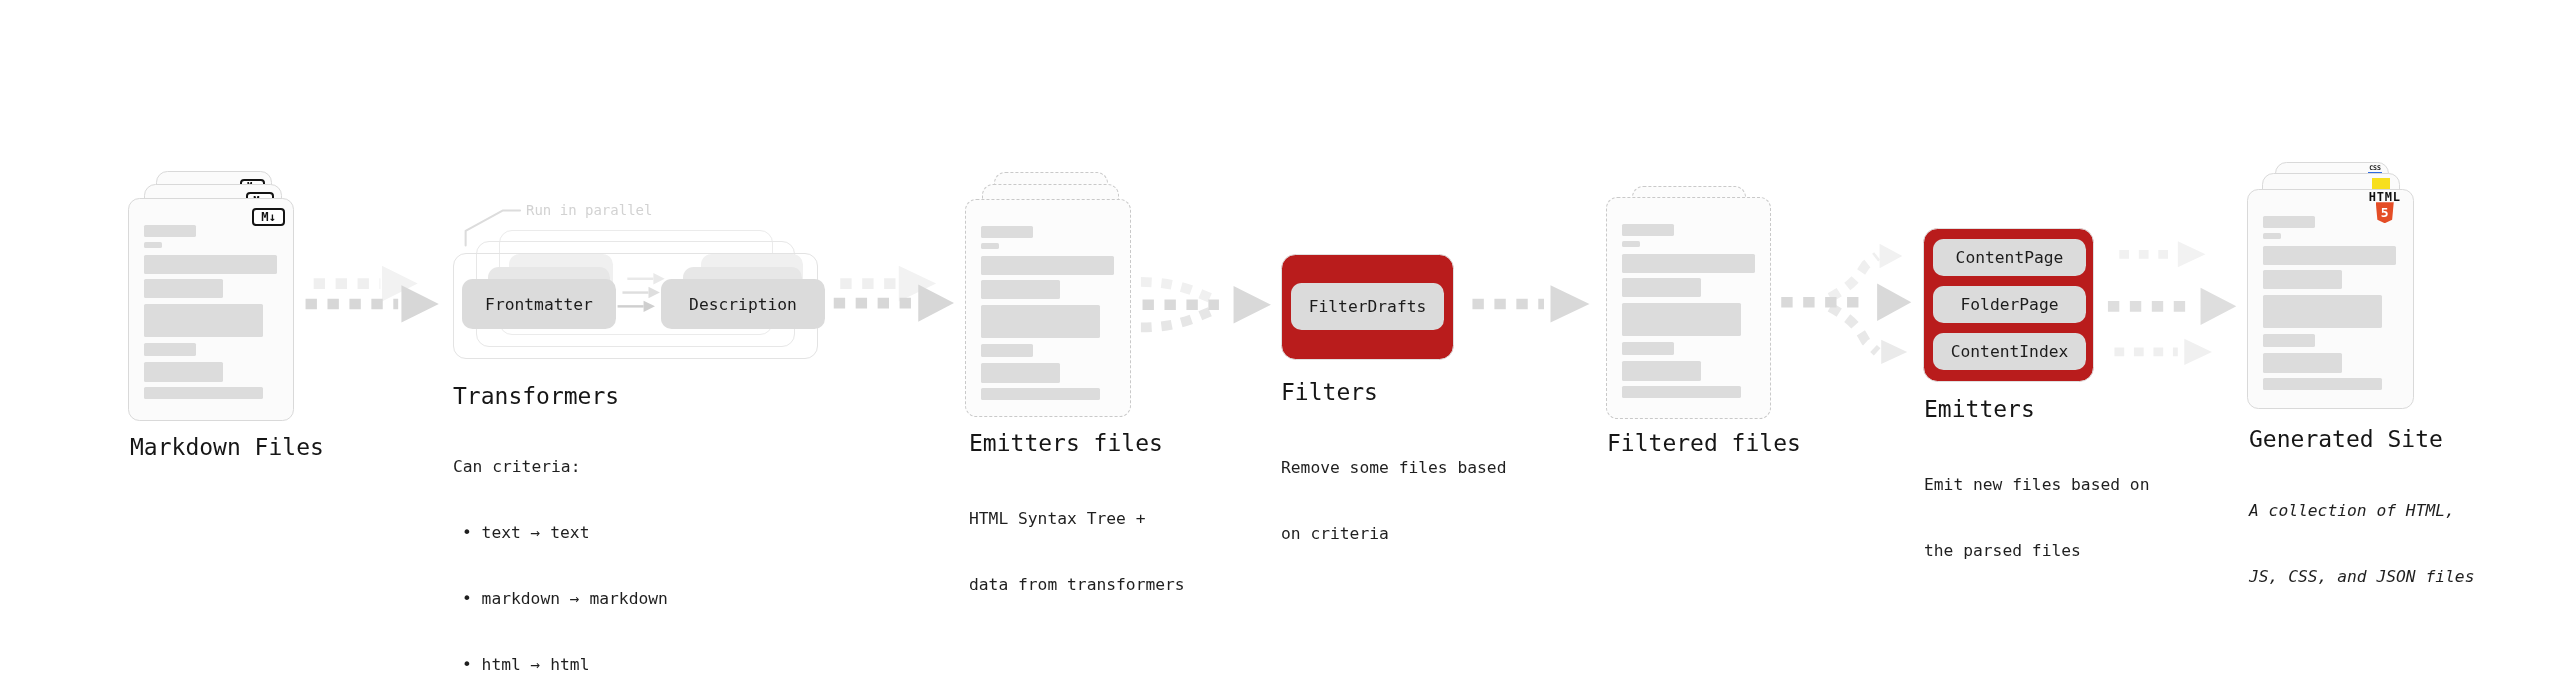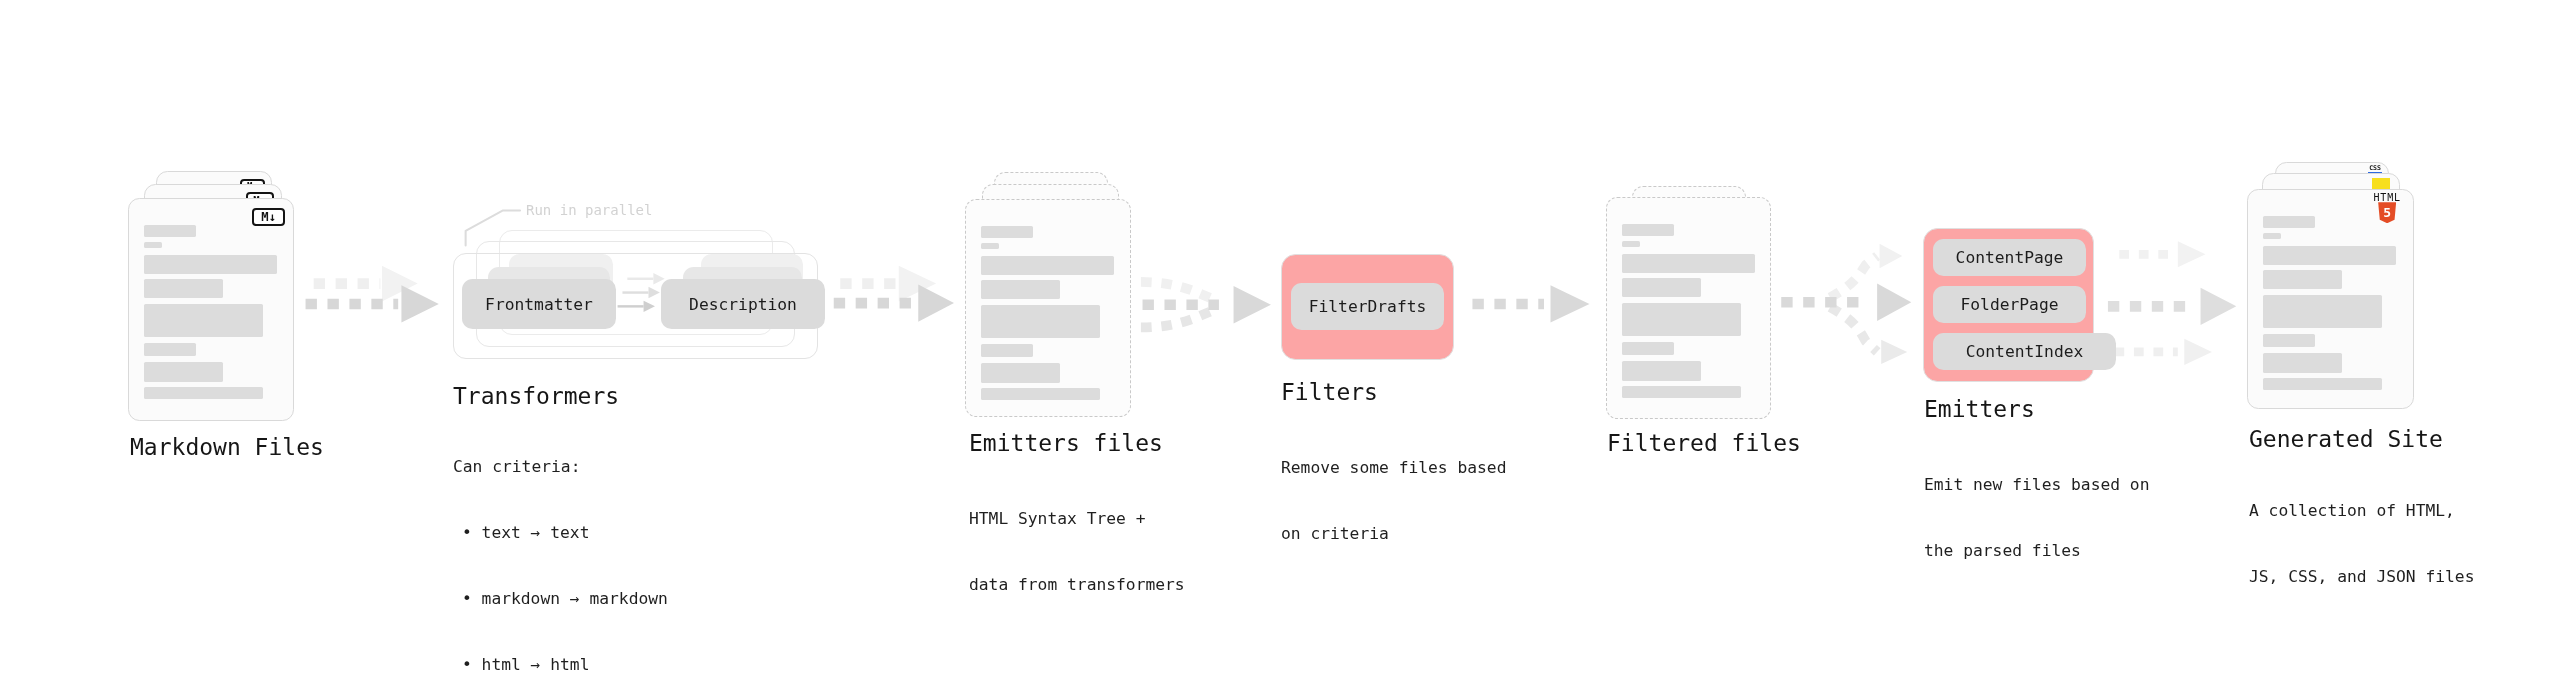--- a/index.html
+++ b/index.html
@@ -20,30 +20,30 @@
   .b6{left:14.6px;top:144px;width:52px;height:13px;}
   .b7{left:14.6px;top:163px;width:79px;height:19.5px;}
   .b8{left:14.6px;top:188px;width:119px;height:12.2px;}
   .node-label{position:absolute;font-size:23px;font-weight:500;color:#161616;white-space:pre;line-height:28px;}
   .caption{position:absolute;font-size:16.3px;line-height:22px;color:#1f1f1f;white-space:pre;}
   .caption .ind{padding-left:9px;}
   .annotation{position:absolute;font-size:14px;color:#d2d2d2;white-space:pre;}
   .frame{position:absolute;border:1.6px solid #e3e3e3;border-radius:13px;background:transparent;box-sizing:border-box;}
   .frame.f-mid{border-color:#e7e7e7;}
   .frame.f-back{border-color:#ebebeb;}
-  .panel{position:absolute;border:1.6px solid #e0e0e0;border-radius:14.6px;background:#fca5a5;box-sizing:border-box;}
+  .panel{position:absolute;border:1.6px solid #e0e0e0;border-radius:14.6px;background:#b91c1c;box-sizing:border-box;}
   .pill{position:absolute;background:#dbdbdb;border-radius:10.6px;display:flex;align-items:center;justify-content:center;
         font-size:16.3px;color:#1c1c1c;white-space:pre;}
   .ghost{position:absolute;border-radius:10.6px;}
   .g1{background:#e7e7e7;}
   .g2{background:#f0f0f0;}
   .md-badge{position:absolute;background:#ffffff;border:2.4px solid #141414;border-radius:4.1px;
             display:flex;align-items:center;justify-content:center;font-weight:bold;color:#141414;box-sizing:border-box;}
   .h5-logo{position:absolute;display:flex;flex-direction:column;align-items:center;}
-  .h5-text{font-size:10px;font-weight:normal;letter-spacing:0.8px;color:#111;line-height:7.3px;}
+  .h5-text{font-size:12px;font-weight:bold;letter-spacing:0.8px;color:#111;line-height:7.3px;}
   .h5-shield{width:18px;height:21px;background:#e44d26;margin-top:0.8px;
              clip-path:polygon(0 0,100% 0,91% 84%,50% 100%,9% 84%);
              display:flex;align-items:center;justify-content:center;color:#fff;font-size:13px;font-weight:bold;}
   .js-badge{position:absolute;background:#f7df1e;}
   .css-badge{position:absolute;display:flex;flex-direction:column;align-items:center;}
   .css-text{font-size:6.5px;font-weight:bold;line-height:6.5px;color:#111;}
   .css-bar{width:14.6px;height:3.3px;background:#2d6ae0;margin-top:0.8px;}
 </style>
 </head>
 <body>
@@ -189,21 +189,21 @@
     <i class="bar b5"></i>
     <i class="bar b6"></i>
     <i class="bar b7"></i>
     <i class="bar b8"></i>
   </div>
   <div class="node-label" style="left:1607px;top:429px;">Filtered files</div>
 
   <div class="panel" style="left:1923px;top:228px;width:171px;height:154px;">
     <div class="pill" style="left:9px;top:9.8px;width:153px;height:37px;">ContentPage</div>
     <div class="pill" style="left:9px;top:57px;width:153px;height:37px;">FolderPage</div>
-    <div class="pill" style="left:9px;top:104px;width:183px;height:37px;">ContentIndex</div>
+    <div class="pill" style="left:9px;top:104px;width:153px;height:37px;">ContentIndex</div>
   </div>
   <div class="node-label" style="left:1924px;top:395px;">Emitters</div>
   <div class="caption" style="left:1924px;top:430px;">
     <div>Emit new files based on</div>
     <div>the parsed files</div>
   </div>
 
   <div class="card" style="left:2275px;top:162px;width:114px;height:223px;">
     <div class="css-badge" style="right:5.7px;top:1.6px;">
       <div class="css-text">CSS</div>
@@ -223,19 +223,19 @@
     <i class="bar b1"></i>
     <i class="bar b2"></i>
     <i class="bar b3"></i>
     <i class="bar b4"></i>
     <i class="bar b5"></i>
     <i class="bar b6"></i>
     <i class="bar b7"></i>
     <i class="bar b8"></i>
   </div>
   <div class="node-label" style="left:2249px;top:425px;">Generated Site</div>
-  <div class="caption" style="left:2249px;top:456px;">
+  <div class="caption" style="left:2249px;top:456px;font-style:italic;">
     <div>A collection of HTML,</div>
     <div>JS, CSS, and JSON files</div>
   </div>
 
 </div>
 
 
 </body></html>

